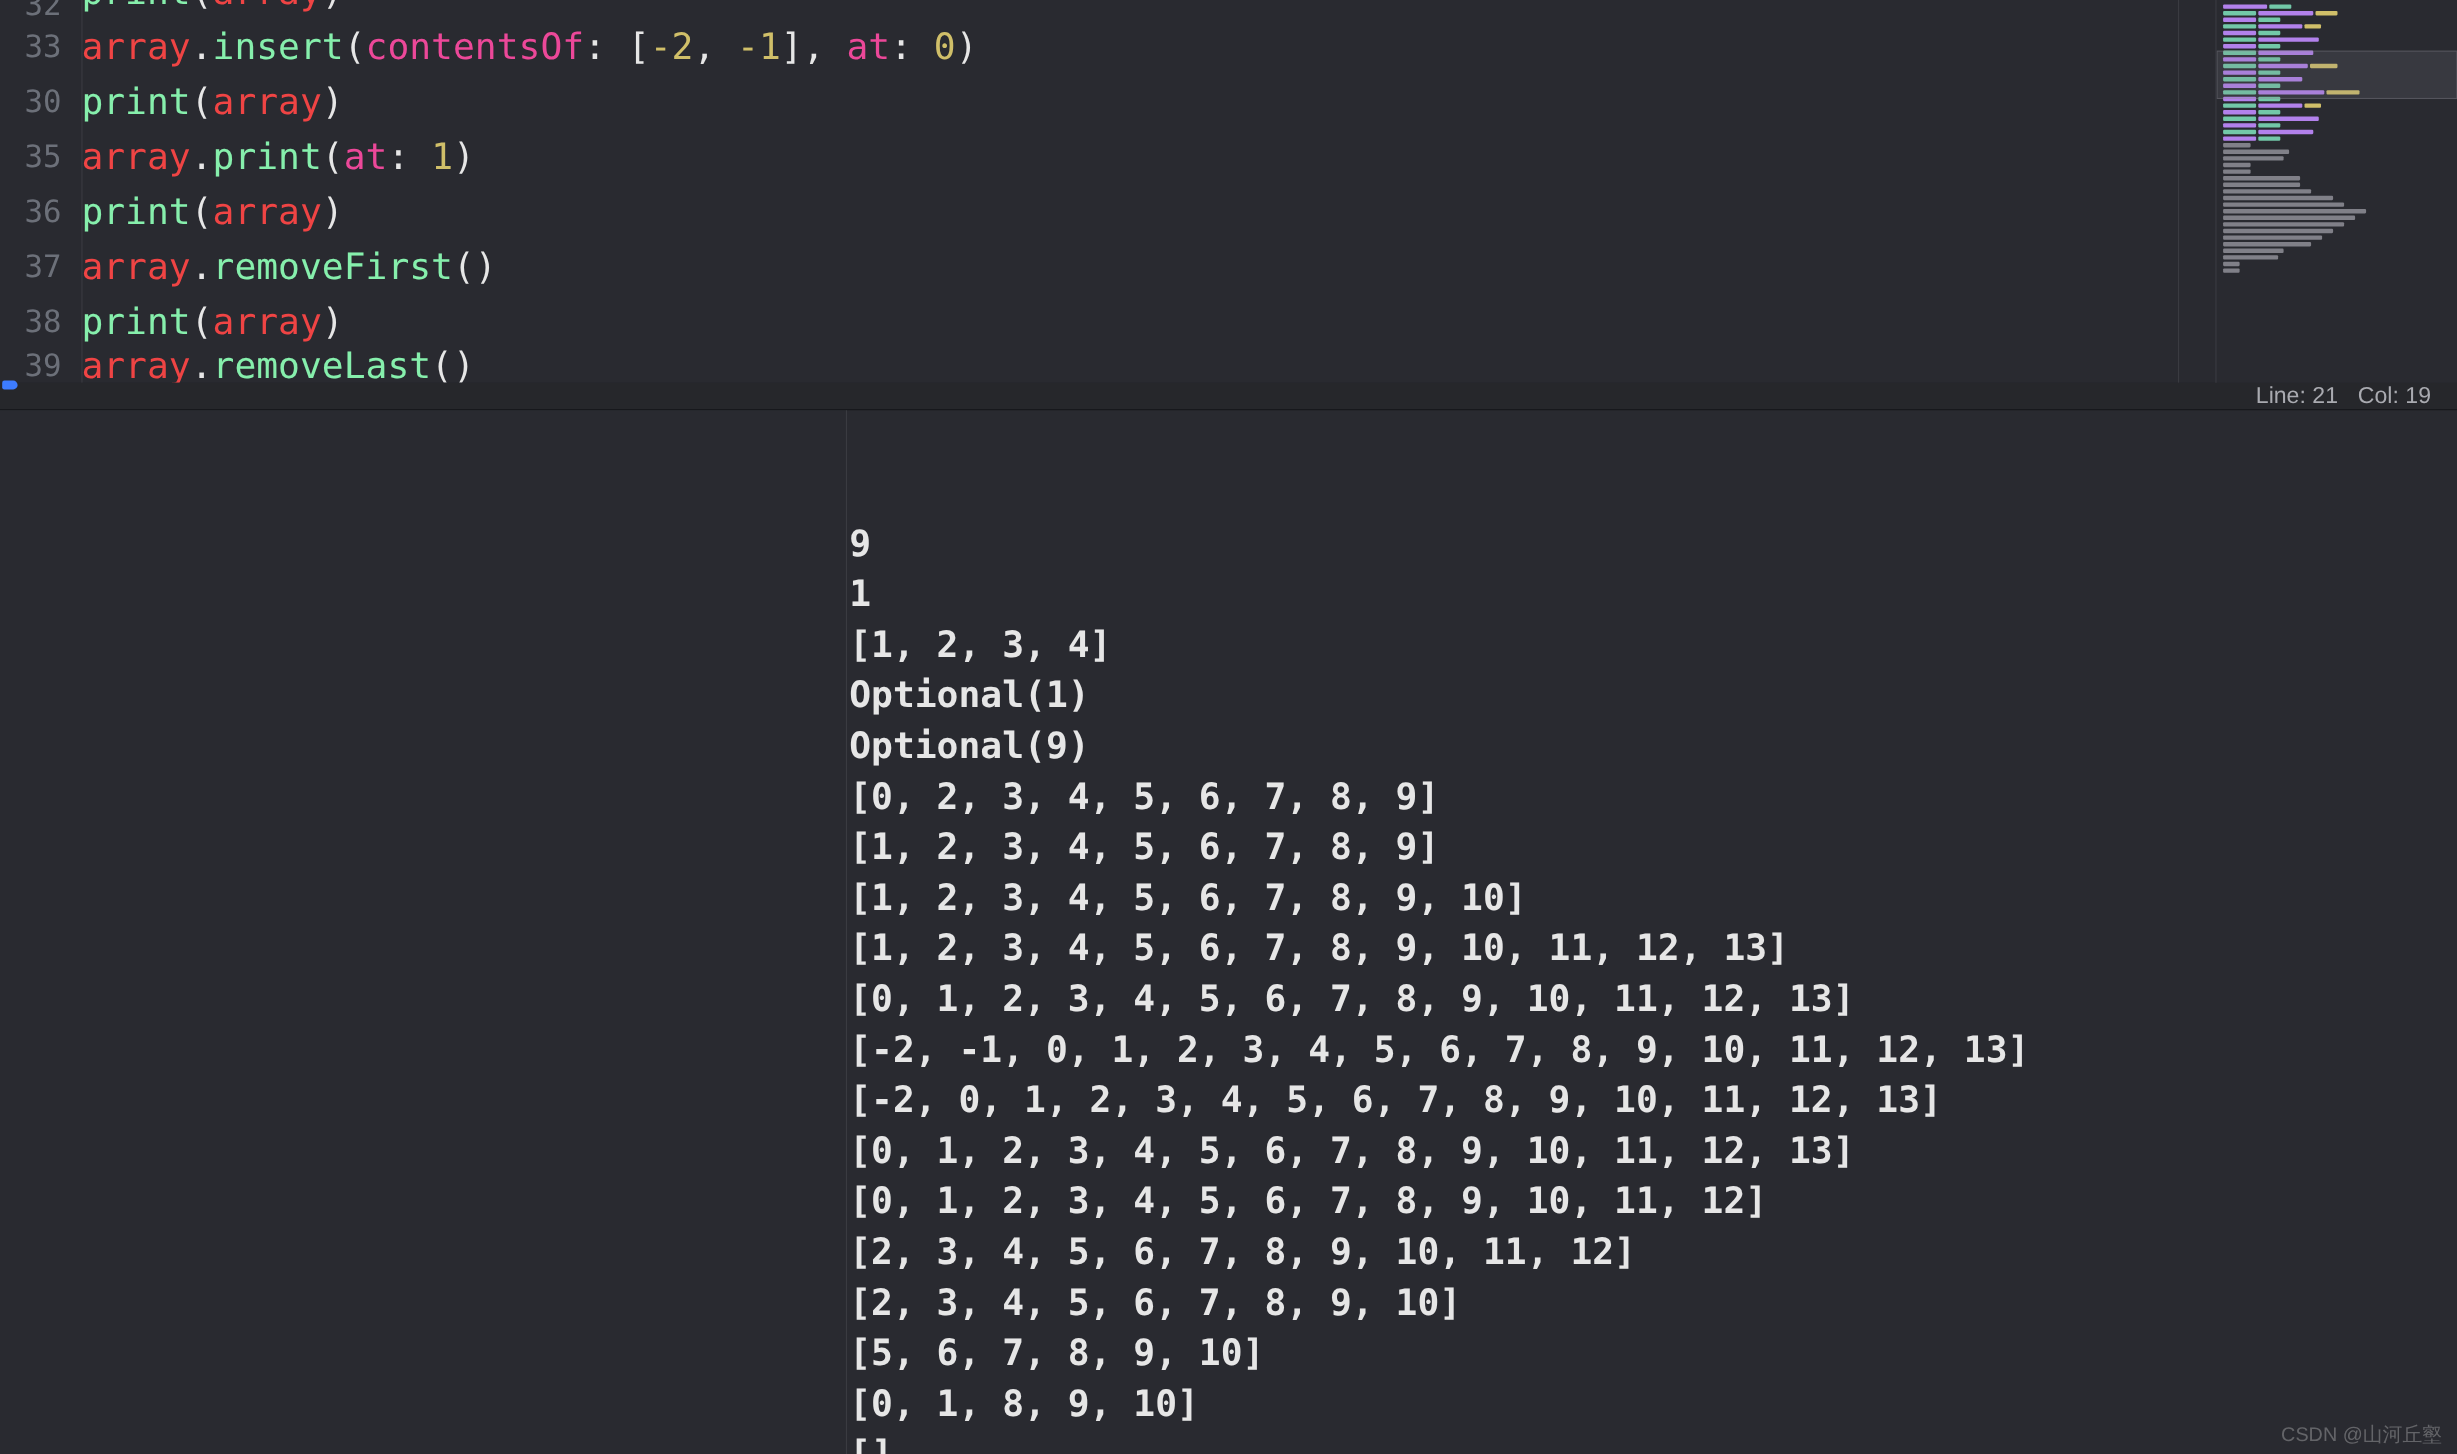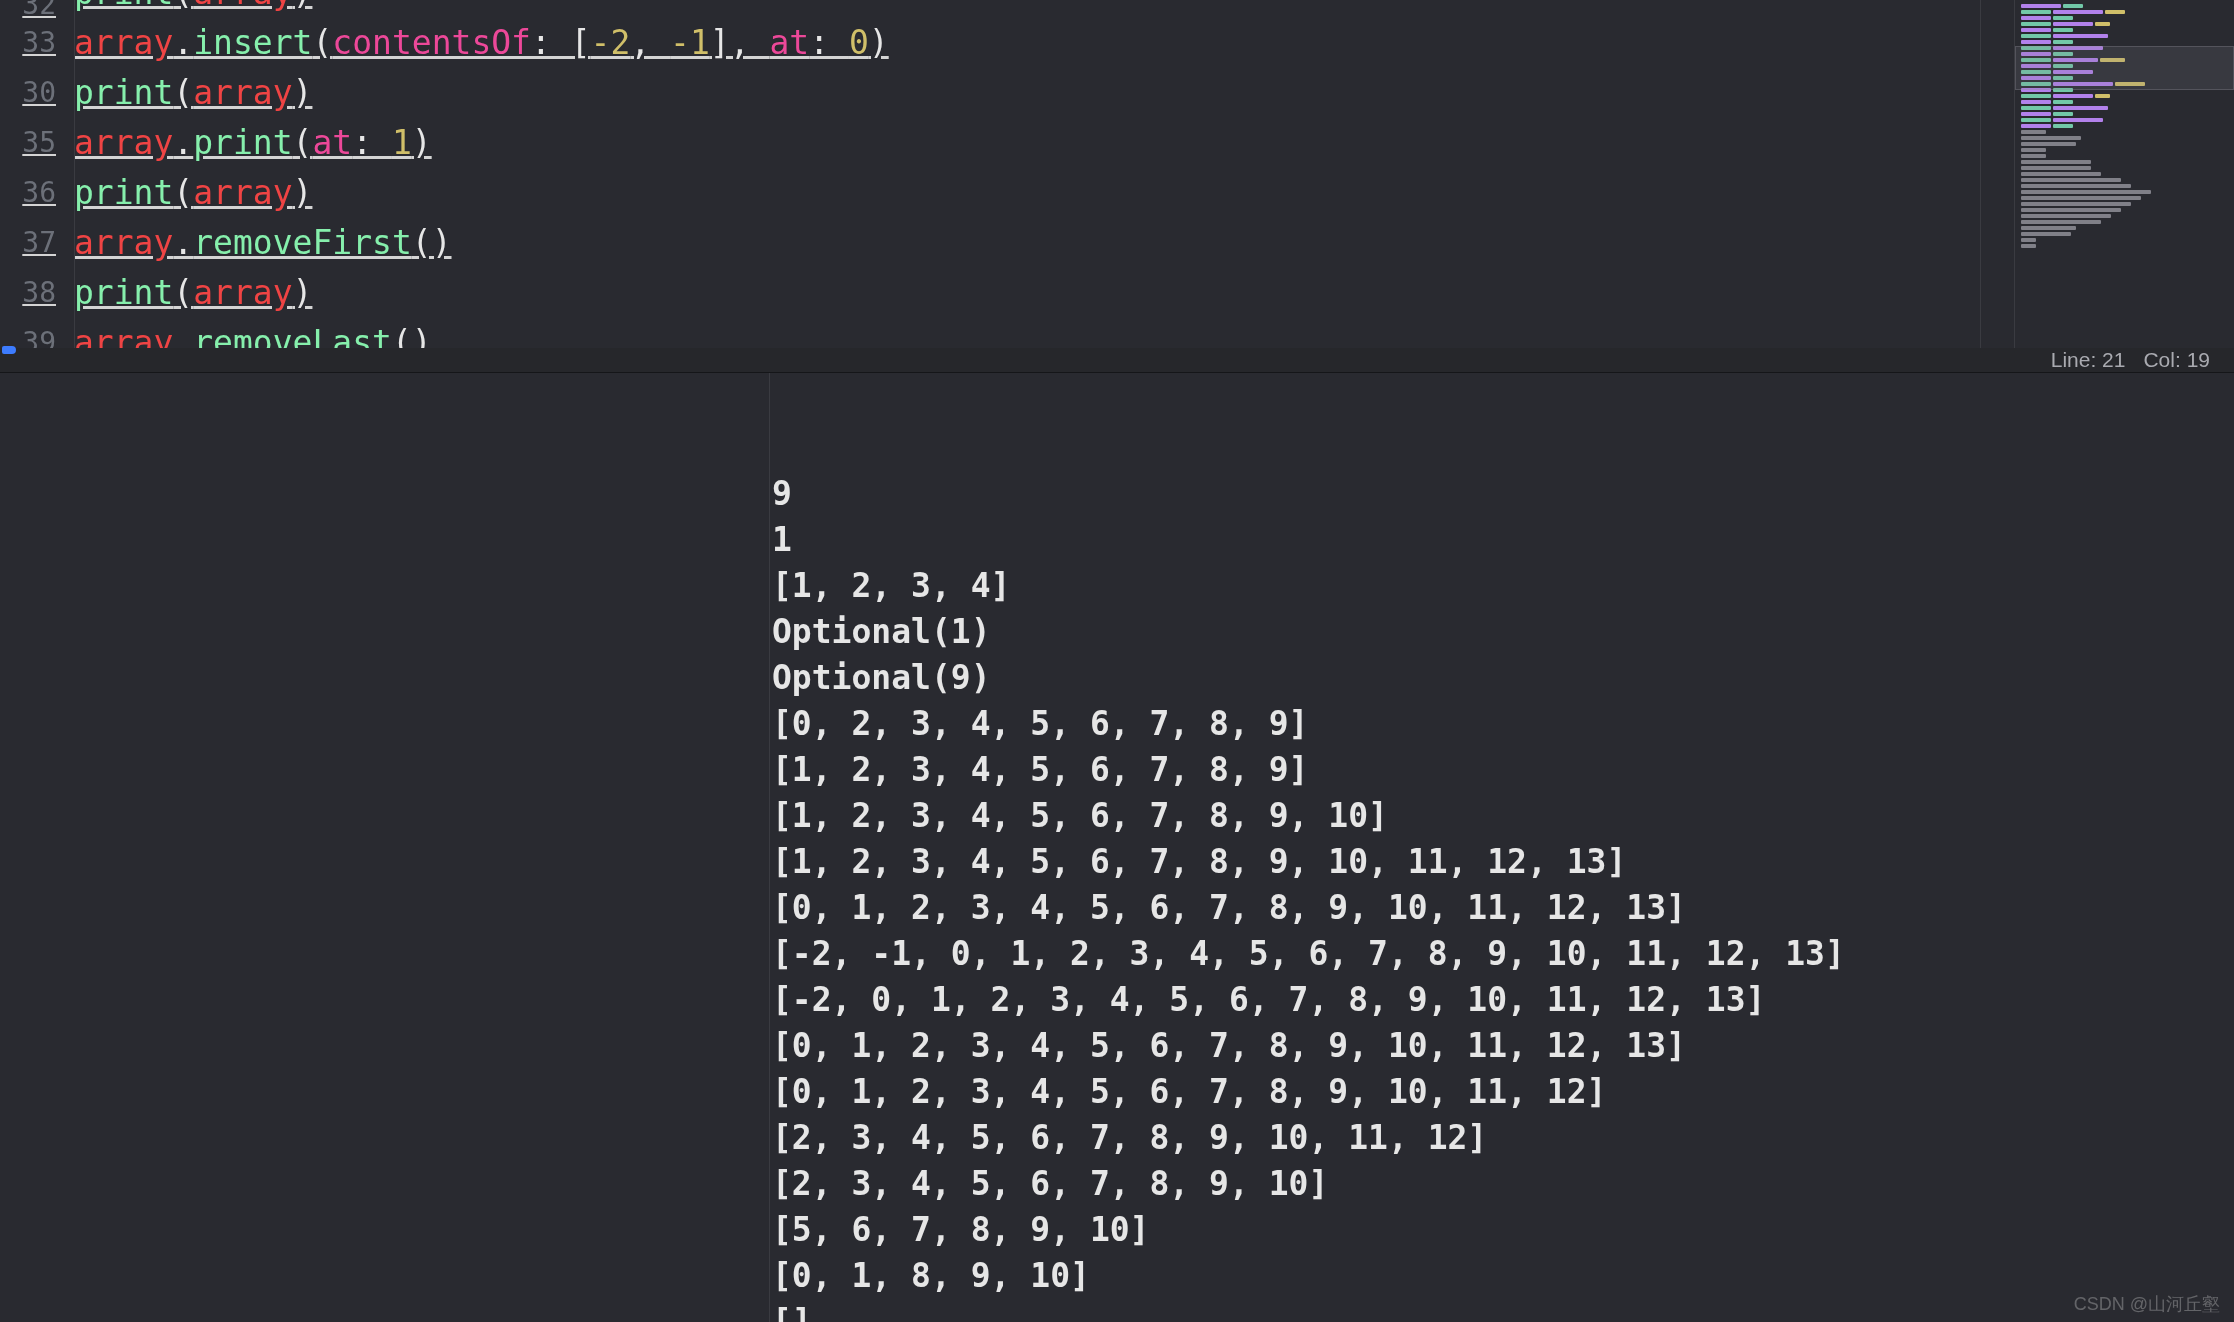--- a/index.html
+++ b/index.html
@@ -27,21 +27,20 @@
     height: 348px;
     background: #292a30;
     position: relative;
   }
   .code-pane {
     flex: 1;
     display: flex;
     flex-direction: column;
     overflow: hidden;
     position: relative;
-    text-decoration: underline;
   }
   .code-lines {
     padding-top: 0;
   }
   .code-line {
     display: flex;
     align-items: flex-start;
     height: 50px;
     font-size: 33px;
     line-height: 50px;
@@ -49,21 +48,21 @@
   }
   .partial-top {
     height: 18px;
     overflow: hidden;
     align-items: flex-end;
   }
   .partial-top .tok, .partial-top .ln { transform: translateY(12px); }
   .partial-bottom {
     height: 30px;
     overflow: hidden;
-    align-items: flex-start;
+    align-items: center;
   }
   .ln {
     width: 74px;
     text-align: right;
     color: #6c7079;
     padding-right: 18px;
     font-size: 28px;
     user-select: none;
     flex-shrink: 0;
   }

